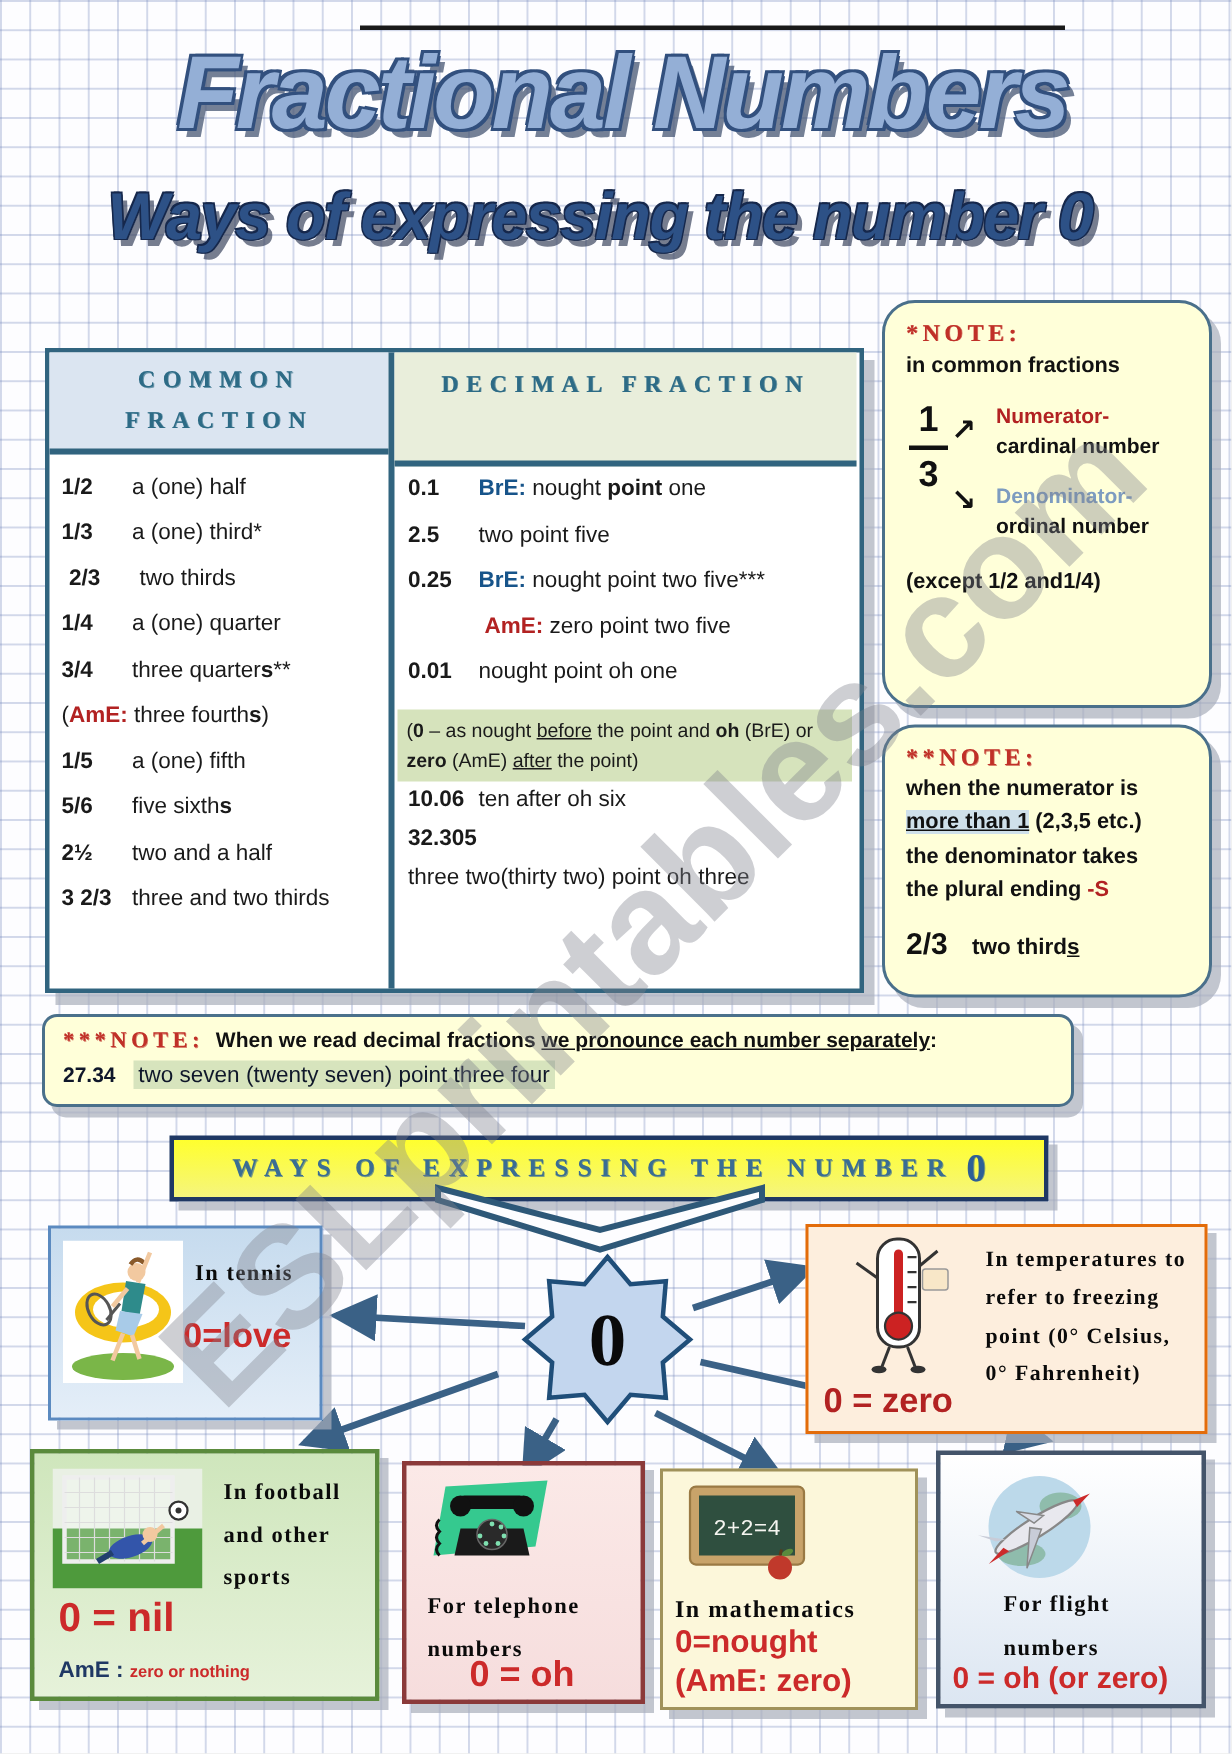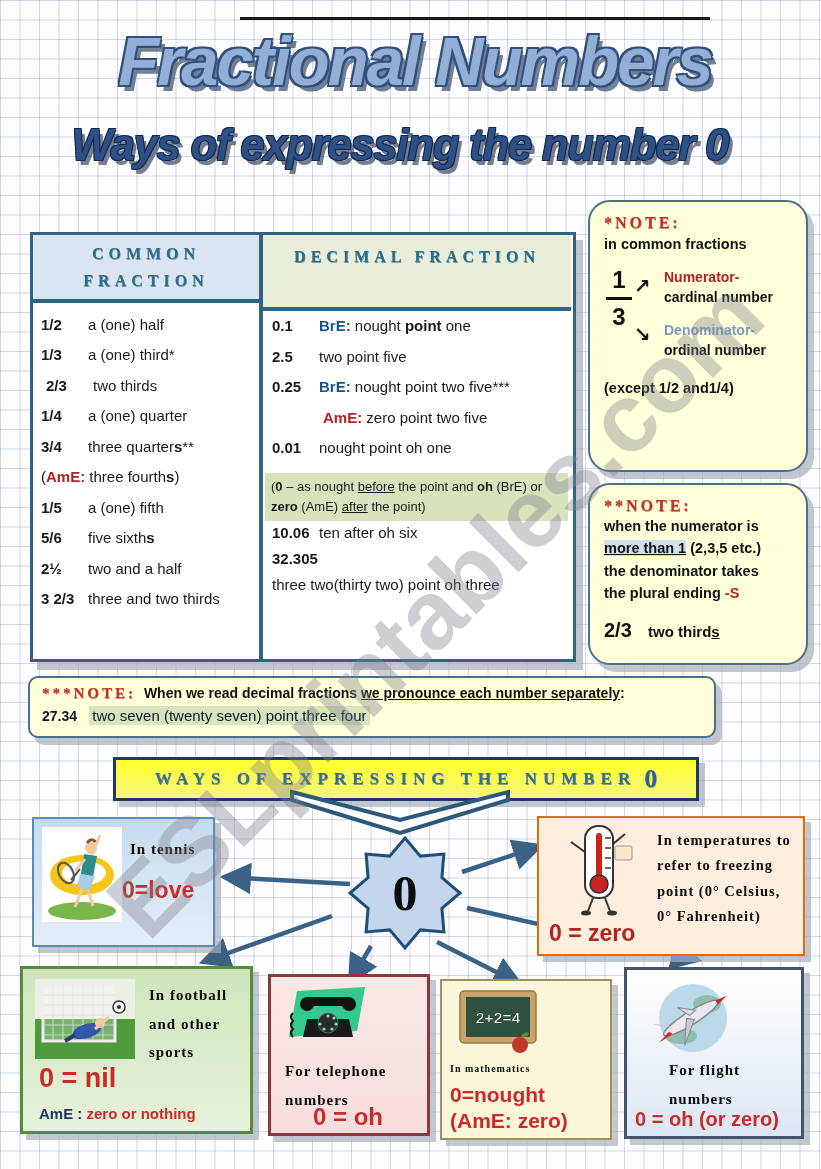--- a/index.html
+++ b/index.html
@@ -145,28 +145,28 @@
 
   .box-temp{left:537px;top:816px;width:268px;height:140px;border:2px solid #e36c0a;background:#fdeedd;}
   .box-temp .b-title{position:absolute;left:118px;top:10px;width:142px;line-height:1.75;font-size:14.5px;}
   .box-temp .b-value{position:absolute;left:10px;top:102px;font-size:23px;color:#b22222;}
 
   .box-football{left:20px;top:966px;width:233px;height:168px;border:3px solid #5a8a3c;background:linear-gradient(#cfe6bc,#e6f2da);}
   .box-football .b-title{position:absolute;left:126px;top:12px;width:100px;}
   .box-football .b-value{position:absolute;left:16px;top:94px;font-size:27px;}
   .box-football .b-sub{position:absolute;left:16px;top:136px;font-size:15px;font-weight:bold;}
   .box-football .b-sub .sub-label{color:#1f3864;}
-  .box-football .b-sub .sub-value{color:#cc2a2a;font-size:15px;}
+  .box-football .b-sub .sub-value{color:#cc2a2a;font-size:11px;}
 
   .box-phone{left:268px;top:974px;width:162px;height:162px;border:3px solid #8b3a3a;background:linear-gradient(#fbe9e7,#f6dddd);}
   .box-phone .b-title{position:absolute;left:14px;top:80px;width:130px;}
   .box-phone .b-value{position:absolute;left:42px;top:126px;font-size:24px;}
 
   .box-math{left:440px;top:979px;width:172px;height:161px;border:2px solid #a0925a;background:#fcf7da;}
-  .box-math .b-title{position:absolute;left:8px;top:78px;font-size:10px;}
+  .box-math .b-title{position:absolute;left:8px;top:78px;font-size:16px;}
   .box-math .b-value{position:absolute;left:8px;top:102px;font-size:21px;}
   .box-math .b-sub{position:absolute;left:8px;top:128px;font-size:21px;font-weight:bold;color:#cc2a2a;}
 
   .box-flight{left:624px;top:967px;width:180px;height:172px;border:3px solid #44546a;background:linear-gradient(#ffffff,#dce6f2);}
   .box-flight .b-title{position:absolute;left:42px;top:86px;width:110px;}
   .box-flight .b-value{position:absolute;left:8px;top:138px;font-size:20px;white-space:nowrap;}
 </style>
 </head>
 <body>
 

